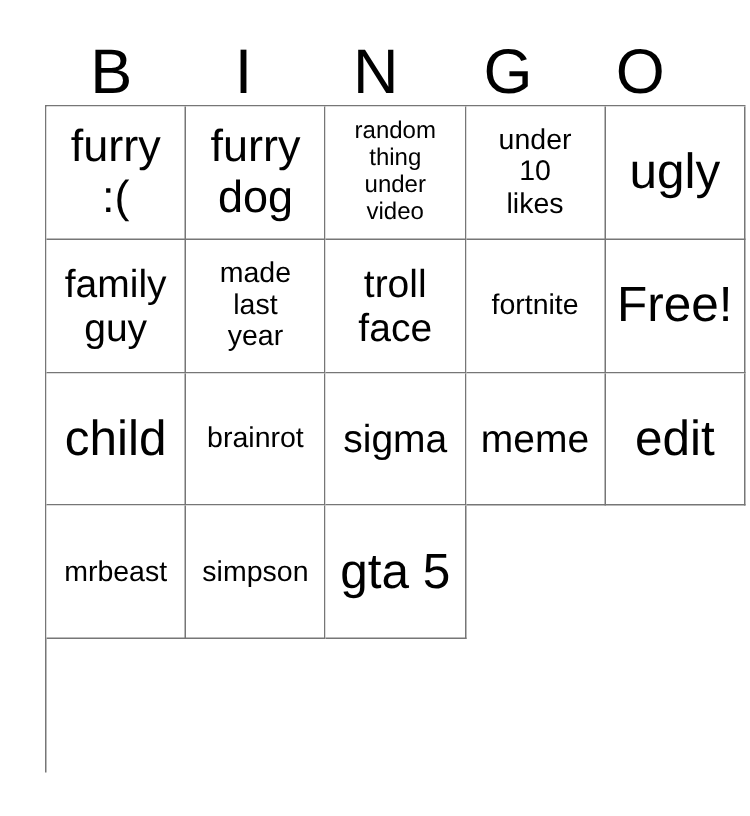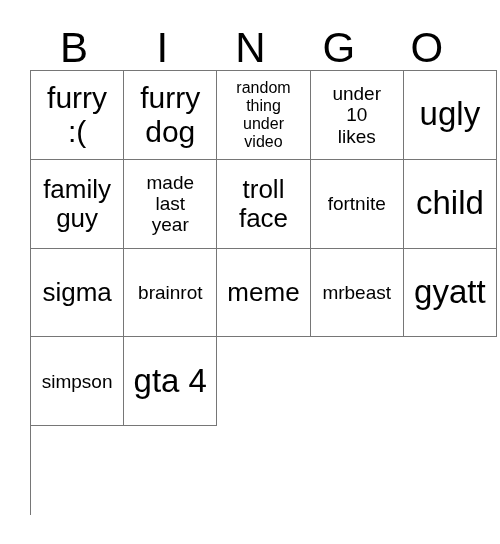--- a/index.html
+++ b/index.html
@@ -135,40 +135,43 @@
       </div>
 
     <div class="cell">
         <span class="cell-text fs-md">troll
 face</span>
       </div>
     <div class="cell">
         <span class="cell-text fs-sm">fortnite</span>
       </div>
     <div class="cell">
+        <span class="cell-text fs-xl">Free!</span>
+      </div>
+    <div class="cell">
         <span class="cell-text fs-xl">child</span>
       </div>
 
     <div class="cell">
-        <span class="cell-text fs-md">sigma</span>
+        <span class="cell-text fs-sm">brainrot</span>
       </div>
     <div class="cell">
-        <span class="cell-text fs-sm">brainrot</span>
+        <span class="cell-text fs-md">sigma</span>
       </div>
     <div class="cell">
         <span class="cell-text fs-md">meme</span>
       </div>
 
     <div class="cell">
-        <span class="cell-text fs-sm">mrbeast</span>
+        <span class="cell-text fs-xl">edit</span>
       </div>
     <div class="cell">
-        <span class="cell-text fs-xl">gyatt</span>
+        <span class="cell-text fs-sm">mrbeast</span>
       </div>
     <div class="cell">
         <span class="cell-text fs-sm">simpson</span>
       </div>
     <div class="cell">
-        <span class="cell-text fs-xl">gta 4</span>
+        <span class="cell-text fs-xl">gta 5</span>
       </div>
 
   </div>
 </div>
 
 </body></html>

